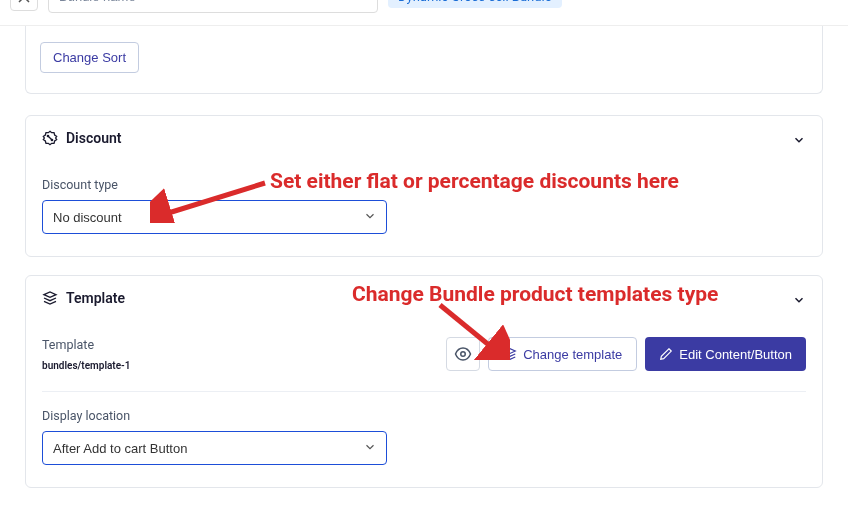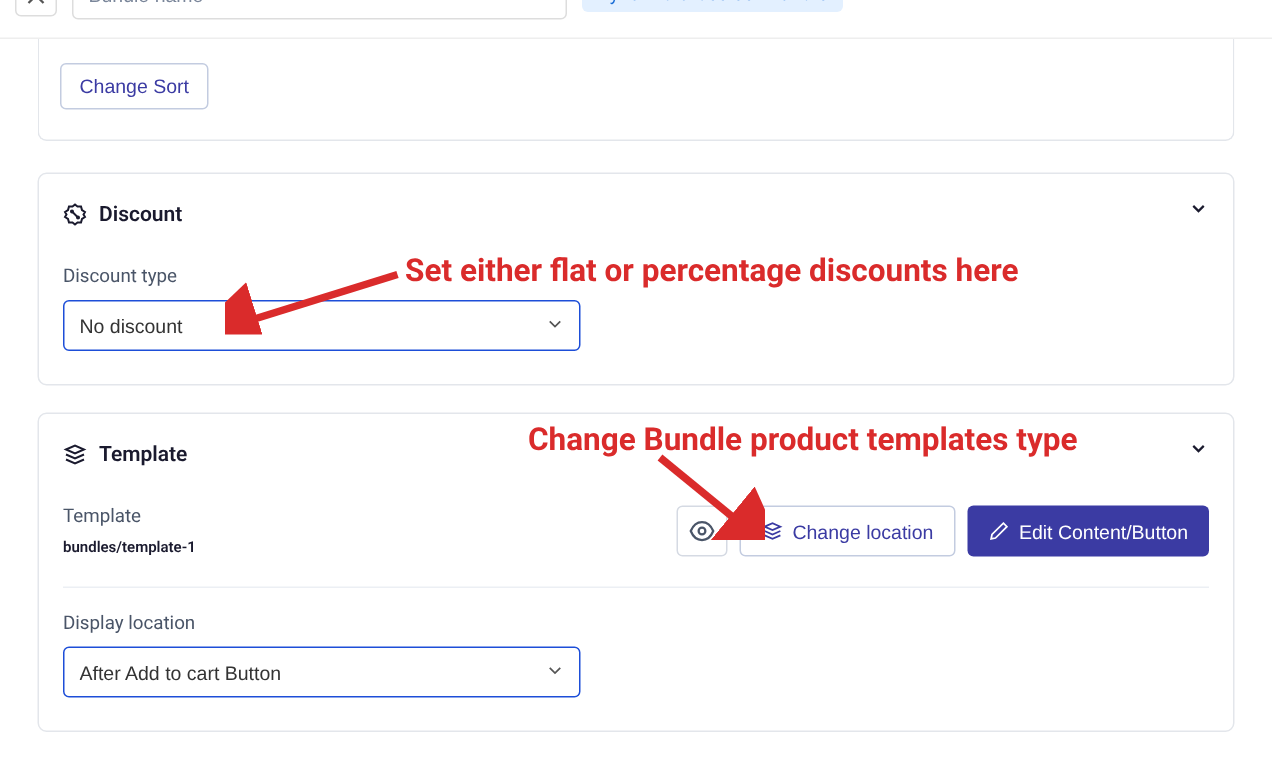--- a/index.html
+++ b/index.html
@@ -73,21 +73,21 @@
     font-size: 13px;
     cursor: pointer;
   }
   .card {
     border: 1px solid #e3e6eb;
     border-radius: 6px;
     margin-bottom: 18px;
   }
   .card-header {
     display: flex;
-    align-items: flex-end;
+    align-items: flex-start;
     padding: 14px 16px;
     font-size: 14px;
     font-weight: 600;
     color: #1a1a2e;
   }
   .card-header .icon {
     margin-right: 8px;
     display: flex;
     align-items: center;
   }
@@ -273,21 +273,21 @@
               <path d="M2 12 C4 7 8 4 12 4 C16 4 20 7 22 12 C20 17 16 20 12 20 C8 20 4 17 2 12 Z"></path>
               <circle cx="12" cy="12" r="3"></circle>
             </svg>
         </button>
         <button class="btn-outline">
           <svg width="14" height="14" viewBox="0 0 24 24" fill="none" stroke="#3b3ba3" stroke-width="2">
               <path d="M3 7 L12 3 L21 7 L12 11 Z"></path>
               <path d="M3 12 L12 16 L21 12"></path>
               <path d="M3 17 L12 21 L21 17"></path>
             </svg>
-          <span>Change location</span>
+          <span>Change template</span>
         </button>
         <button class="btn-primary">
           <svg width="14" height="14" viewBox="0 0 24 24" fill="none" stroke="#fff" stroke-width="2">
               <path d="M17 3 L21 7 L8 20 L3 21 L4 16 Z"></path>
             </svg>
           <span>Edit Content/Button</span>
         </button>
       </div>
       <hr class="divider">
       <div class="field-label">Display location</div>

